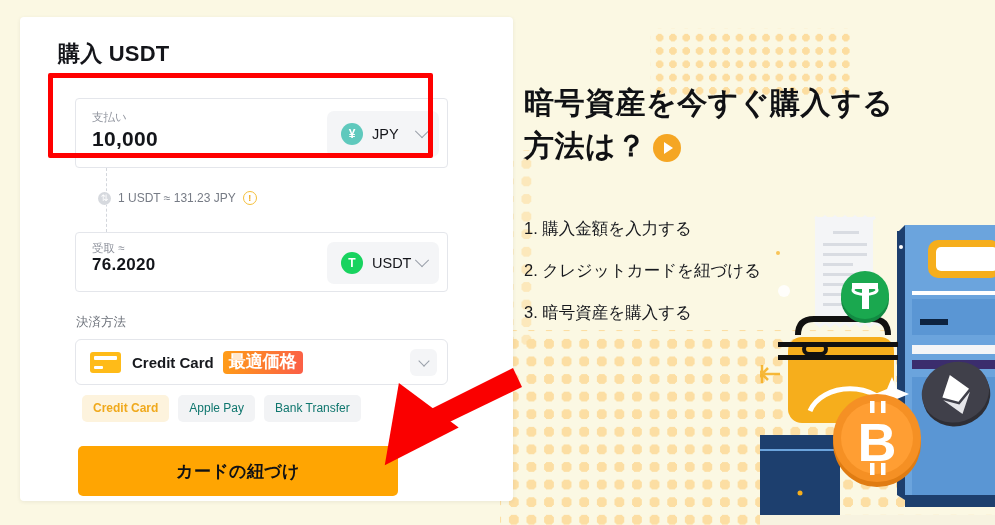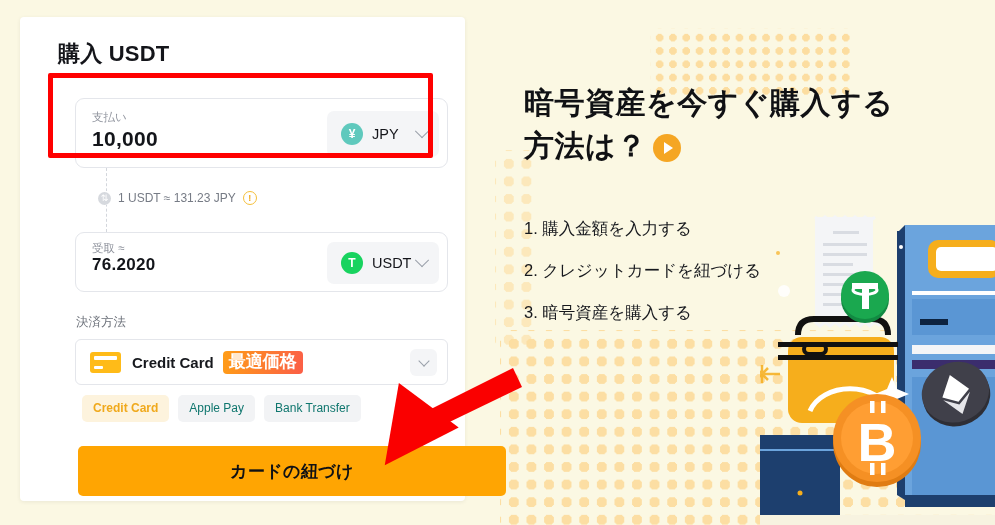--- a/index.html
+++ b/index.html
@@ -43,20 +43,21 @@
   }
 
   
   .card {
     position: absolute;
     left: 20px; top: 17px;
     width: 445px; height: 484px;
     background: #ffffff;
     border-radius: 4px;
     box-shadow: 0 1px 4px rgba(0,0,0,.07);
+    padding-left: 48px;
   }
   .card-title {
     position: absolute;
     left: 38px; top: 22px;
     font-size: 22px;
     font-weight: bold;
     color: #14151a;
     letter-spacing: .2px;
   }
 
@@ -72,21 +73,21 @@
     z-index: 7;
   }
 
   
   .field {
     position: absolute;
     left: 55px;
     width: 373px;
     box-sizing: border-box;
     border: 1px solid #e4e6eb;
-    border-radius: 9px;
+    border-radius: 4px;
     background: #fff;
   }
   .field-pay { top: 81px; height: 70px; }
   .field-get { top: 215px; height: 60px; }
 
   .field-label {
     position: absolute;
     left: 16px; top: 11px;
     font-size: 11.5px;
     color: #8f939d;
@@ -267,21 +268,21 @@
   .pill.active {
     background: #fdf3dd;
     color: #f0a91c;
     font-weight: bold;
   }
 
   
   .cta {
     position: absolute;
     left: 58px; top: 429px;
-    width: 428px; height: 50px;
+    width: 320px; height: 50px;
     background: #ffa502;
     border: none;
     border-radius: 5px;
     color: #101114;
     font-size: 17px;
     font-weight: bold;
     font-family: inherit;
     cursor: pointer;
     letter-spacing: .4px;
   }

